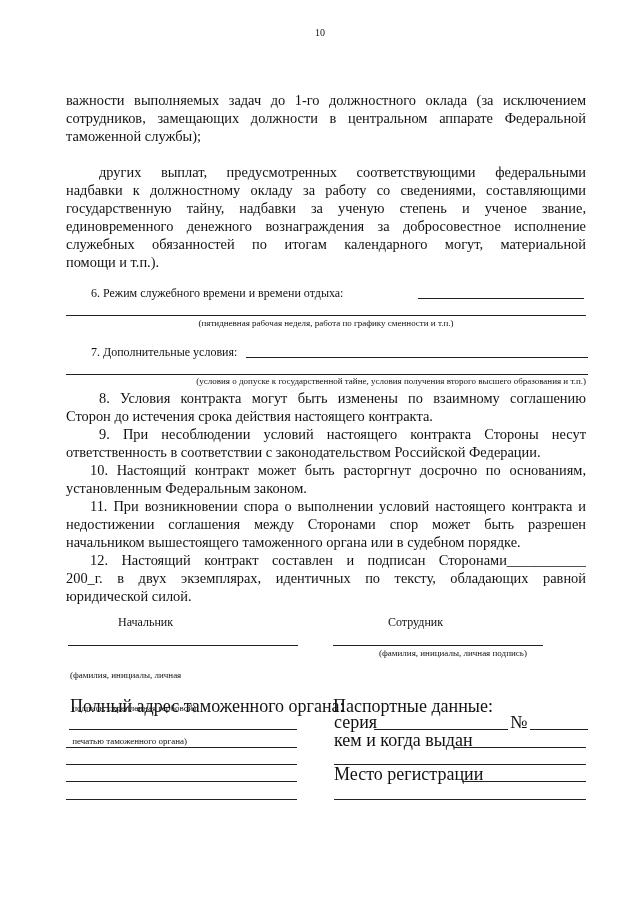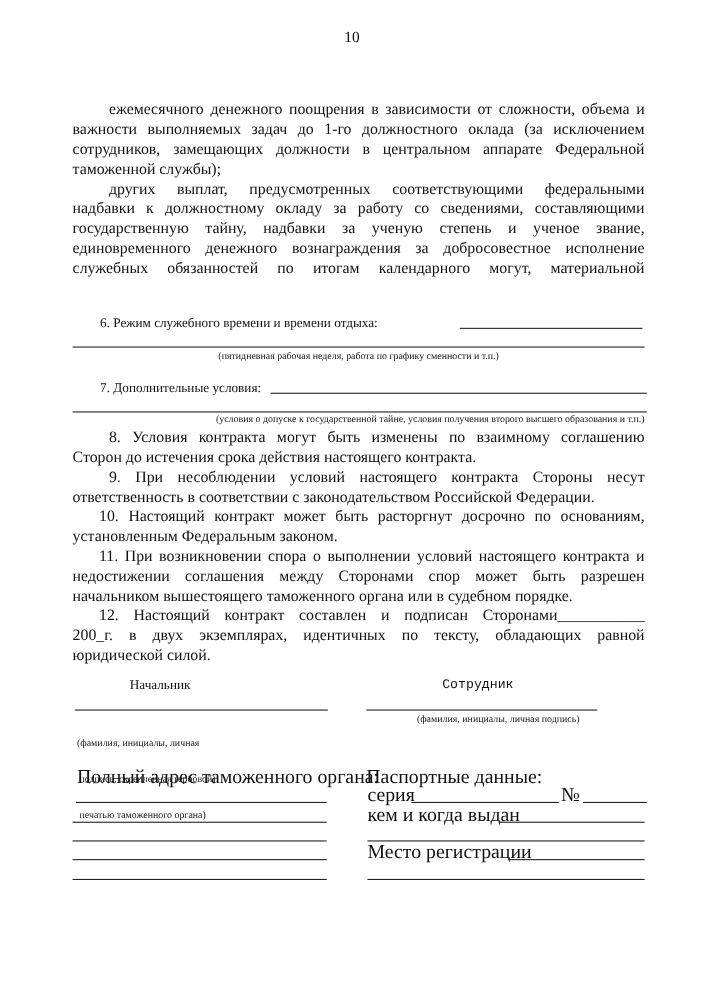--- a/index.html
+++ b/index.html
@@ -1,47 +1,47 @@
 <!DOCTYPE html>
 <html><head>
 <meta charset="utf-8">
 <style>
   html, body { margin:0; padding:0; background:#ffffff; }
   body { width:640px; height:900px; position:relative; overflow:hidden;
          font-family:"Liberation Serif", "DejaVu Serif", serif; color:#111; }
   .abs { position:absolute; }
-  .pnum { left:0; width:640px; top:27px; text-align:center; font-size:14px; }
+  .pnum { left:0; width:640px; top:27px; text-align:center; font-size:10px; }
   .p { position:absolute; left:66px; width:520px; font-size:14.4px; line-height:18px;
        text-align:justify; text-align-last:left; }
   .line { display:block; text-align:justify; text-align-last:justify; white-space:nowrap; height:18px; }
   .line.last { text-align-last:left; }
   .ind { padding-left:33px; }
   .rule { position:absolute; height:0; border-top:1px solid #222; }
   .small { position:absolute; font-size:9px; line-height:11px; color:#111; }
   .label { position:absolute; font-size:12px; line-height:18px; white-space:nowrap; }
   .label-s { position:absolute; font-size:18px; line-height:16px; white-space:nowrap; }
 </style>
 </head>
 <body>
 
 <div class="abs pnum">10</div>
 
 <div class="p" style="top:91px;">
-  <span class="line ind">ежемесячного денежного поощрения в зависимости от сложности, объема и</span>
   <span class="line">важности выполняемых задач до 1-го должностного оклада (за исключением</span>
   <span class="line">сотрудников, замещающих должности в центральном аппарате Федеральной</span>
   <span class="line last">таможенной службы);</span>
 </div>
 
 <div class="p" style="top:163px;">
   <span class="line ind">других выплат, предусмотренных соответствующими федеральными</span>
   <span class="line">надбавки к должностному окладу за работу со сведениями, составляющими</span>
   <span class="line">государственную тайну, надбавки за ученую степень и ученое звание,</span>
   <span class="line">единовременного денежного вознаграждения за добросовестное исполнение</span>
   <span class="line">служебных обязанностей по итогам календарного могут, материальной</span>
+  <span class="line last">помощи и т.п.).</span>
 </div>
 
 <div class="label" style="left:91px; top:284px;">6.   Режим служебного времени и времени отдыха:</div>
 <div class="rule" style="left:418px; width:166px; top:298px;"></div>
 <div class="rule" style="left:66px; width:520px; top:315px;"></div>
 <div class="small" style="left:66px; width:520px; top:318px; text-align:center;">(пятидневная рабочая неделя, работа по графику сменности и т.п.)</div>
 
 <div class="label" style="left:91px; top:343px;text-align:center;">7.  Дополнительные условия:</div>
 <div class="rule" style="left:246px; width:342px; top:357px;"></div>
 <div class="rule" style="left:66px; width:522px; top:374px;"></div>
@@ -64,21 +64,21 @@
   <span class="line">недостижении соглашения между Сторонами спор может быть разрешен</span>
   <span class="line last">начальником вышестоящего таможенного органа или в судебном порядке.</span>
 </div>
 <div class="p" style="top:551px;">
   <span class="line" style="padding-left:24px;">12.   Настоящий   контракт составлен и подписан Сторонами___________</span>
   <span class="line">200_г.    в двух экземплярах, идентичных по тексту, обладающих равной</span>
   <span class="line last">юридической силой.</span>
 </div>
 
 <div class="label" style="left:118px; top:613px;">Начальник</div>
-<div class="label" style="left:402px; top:613px;font-family:Liberation Mono, monospace;">Сотрудник</div>
+<div class="label" style="left:388px; top:613px;">Сотрудник</div>
 <div class="rule" style="left:68px; width:230px; top:645px;"></div>
 <div class="rule" style="left:333px; width:210px; top:645px;"></div>
 <div class="small" style="left:70px; top:648px; white-space:pre;">
   <div>(фамилия, инициалы, личная</div>
   <div> подпись, скрепленная гербовой)</div>
   <div> печатью таможенного органа)</div>
 </div>
 <div class="small" style="left:345px; top:648px;padding-left:34px;">(фамилия, инициалы, личная подпись)</div>
 
 <div class="label-s" style="left:70px; top:698px;">Полный адрес таможенного органа:</div>

